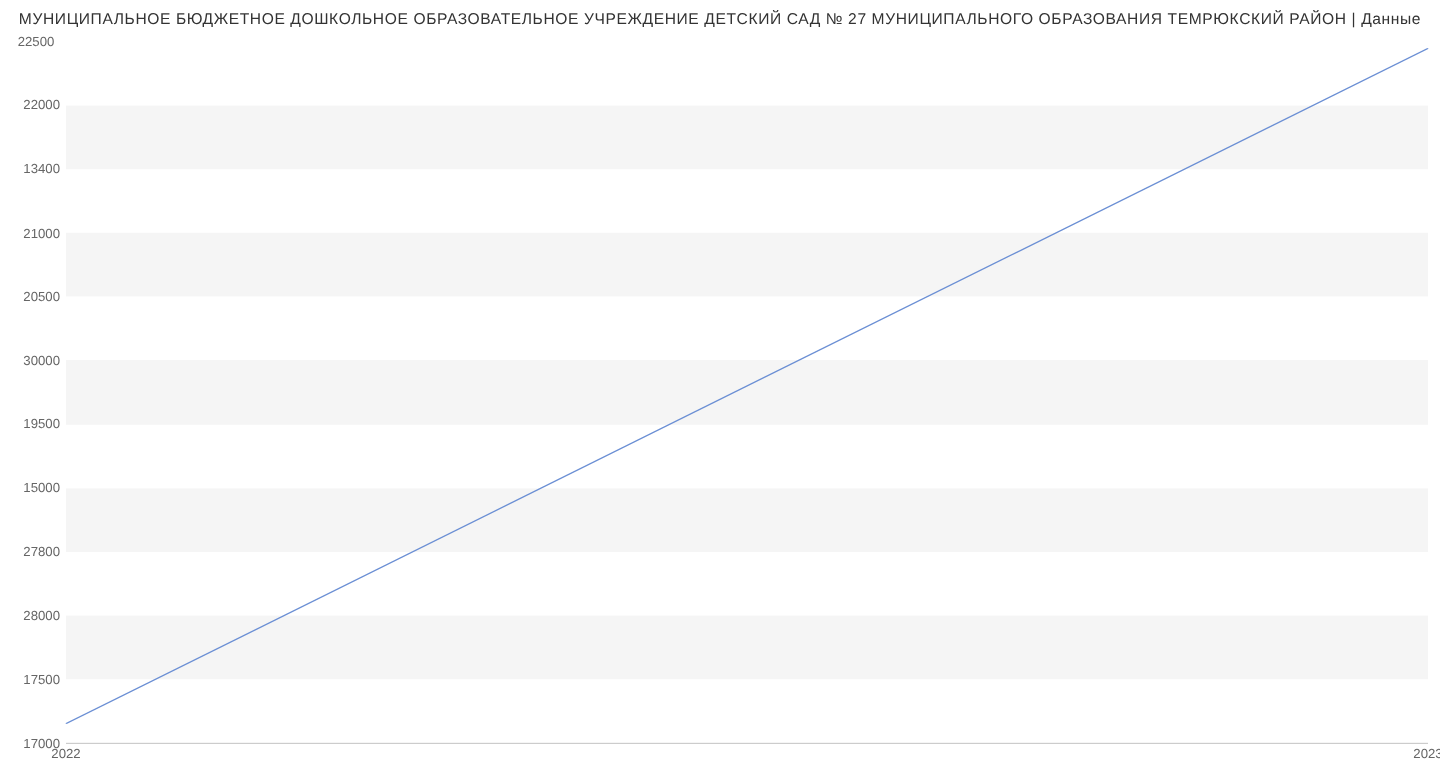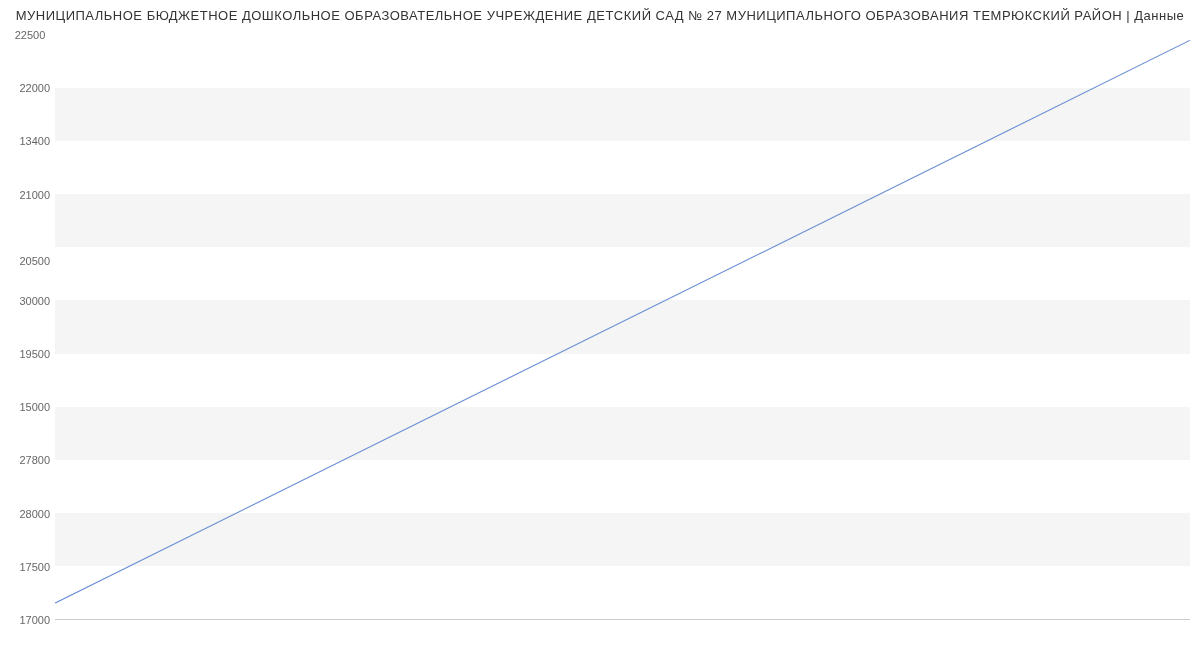--- a/index.html
+++ b/index.html
@@ -107,19 +107,23 @@
     </svg>
   </div>
   <div class="y-axis" id="y-axis">
       <div class="y-tick" style="top: 100%;">17000</div>
       <div class="y-tick" style="top: 90.9091%;">17500</div>
       <div class="y-tick" style="top: 81.8182%;">28000</div>
       <div class="y-tick" style="top: 72.7273%;">27800</div>
       <div class="y-tick" style="top: 63.6364%;">15000</div>
       <div class="y-tick" style="top: 54.5455%;">19500</div>
       <div class="y-tick" style="top: 45.4545%;">30000</div>
-      <div class="y-tick" style="top: 36.3636%; margin-top: 13px;">20500</div>
+      <div class="y-tick" style="top: 36.3636%;">20500</div>
       <div class="y-tick" style="top: 27.2727%;">21000</div>
       <div class="y-tick" style="top: 18.1818%;">13400</div>
       <div class="y-tick" style="top: 9.09091%;">22000</div>
       <div class="y-tick" style="top: 0%; text-align: center;">22500</div>
     </div>
+  <div class="x-axis" id="x-axis">
+      <div class="x-tick" style="left: 0%;">2022</div>
+      <div class="x-tick" style="left: 100%;">2023</div>
+    </div>
 </div>
 
 </body></html>

